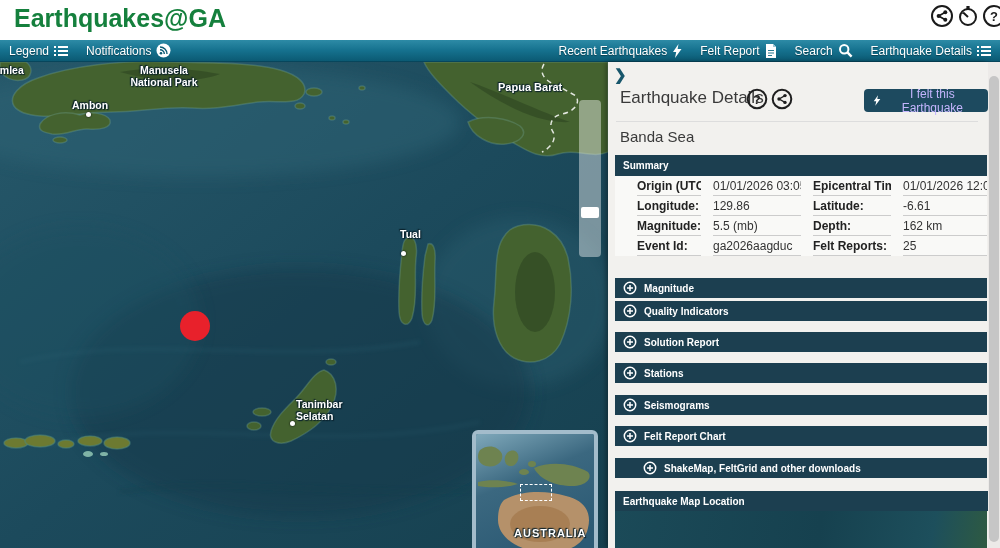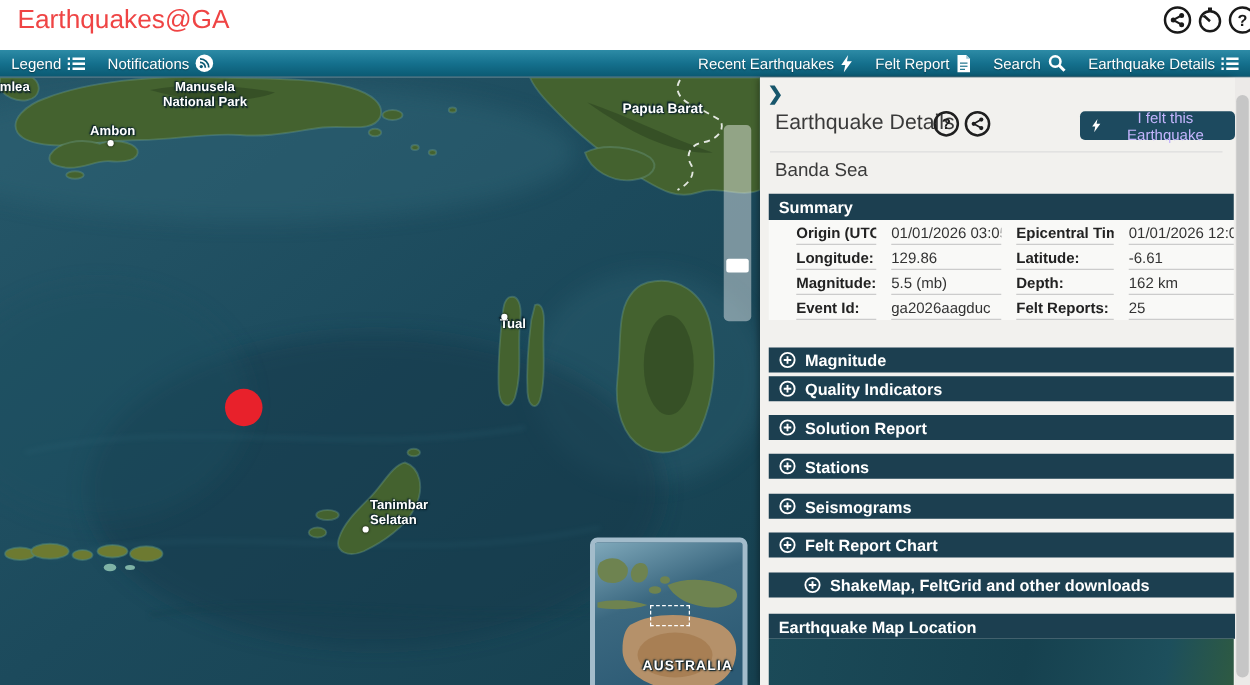--- a/index.html
+++ b/index.html
@@ -1,20 +1,20 @@
 <!DOCTYPE html>
 <html><head>
 <meta charset="utf-8">
 <style>
   * { margin:0; padding:0; box-sizing:border-box; }
   html,body { width:1000px; height:548px; overflow:hidden; background:#fff;
     font-family:"Liberation Sans", sans-serif; }
   
   #hdr { position:relative; height:40px; background:#fff; }
-  #hdr h1 { position:absolute; left:14px; top:4px; font-size:21px; font-weight:normal; color:#ef4444; }
+  #hdr h1 { position:absolute; left:14px; top:4px; font-size:25px; font-weight:bold; color:#15803d; }
   .hdr-icons { position:absolute; left:930px; top:4px; display:flex; gap:2px; }
   .hdr-icons svg { display:block; }
   
   #nav { position:relative; height:22px;
     background:linear-gradient(180deg,#2d8ba6 0%,#15718e 50%,#0b5a73 100%);
     border-bottom:1px solid #07465c; display:flex; align-items:center;
     color:#fff; font-size:12px; }
   .nav-item { display:flex; align-items:center; gap:5px; padding:0 9px; height:22px;
     cursor:pointer; text-shadow:0 1px 1px rgba(0,0,0,.4); white-space:nowrap; }
   #nav .spacer { flex:1; }
@@ -45,21 +45,21 @@
   #collapse { position:absolute; left:6px; top:4px; color:#17566b; font-size:15px;
     font-weight:bold; cursor:pointer; }
   #panel-title { position:absolute; left:12px; top:26px; font-size:17px; color:#3a3a3a; }
   .circle-ic { position:absolute; top:26px; cursor:pointer; }
   #felt-btn { position:absolute; left:256px; top:27px; height:23px; padding:0 9px;
     background:#1d4a5f; color:#c4b5fd; border:none; border-radius:4px; font-size:12px;
     display:flex; align-items:center; gap:5px; cursor:pointer;
     font-family:"Liberation Sans", sans-serif; }
   #panel-div { position:absolute; left:8px; right:10px; top:59px; border-top:1px solid #ddd; }
   #place-name { position:absolute; left:12px; top:66px; font-size:15px; color:#3a3a3a; }
-  .dark-bar { background:#1c3f50; color:#fff; font-weight:bold; font-size:13px;
+  .dark-bar { background:#1c3f50; color:#fff; font-weight:bold; font-size:10px;
     display:flex; align-items:center; padding-left:8px; }
   #summary { position:absolute; left:7px; top:93px; width:372px; }
   #summary .dark-bar { height:21px; }
   #summary-grid { display:grid; grid-template-columns:76px 100px 90px 1fr;
     background:rgba(255,255,255,.55); padding-left:10px; }
   #summary-grid span { height:20px; line-height:20px; border-bottom:1px solid #ccc;
     overflow:hidden; white-space:nowrap;margin-left:12px; }
   #summary-grid .lbl { font-weight:bold; color:#222; }
   .accordion { position:absolute; left:7px; width:372px; height:20px; gap:7px; cursor:pointer; }
   .accordion svg { flex:0 0 auto; }
@@ -218,21 +218,21 @@
       </g>
       <path d="M544,2 C538,12 546,20 560,25 L576,34 C581,42 573,50 562,52 C552,54 548,62 553,70 C557,78 550,86 542,90" fill="none" stroke="#fff" stroke-width="1.5" stroke-dasharray="5 4" opacity="0.85"></path>
     </svg>
 
     <div class="map-label" style="left:-6px;top:2px;">amlea</div>
     <div class="map-label" style="left:108px;top:2px;width:112px;text-align:center;">Manusela
 National Park</div>
     <div class="map-label" style="left:72px;top:37px;">Ambon</div>
     <div class="map-dot" style="left:86px;top:50px;"></div>
     <div class="map-label" style="left:498px;top:19px;font-size:11px;">Papua Barat</div>
-    <div class="map-label" style="left:400px;top:191px;">Tual</div>
+    <div class="map-label" style="left:400px;top:166px;">Tual</div>
     <div class="map-dot" style="left:401px;top:189px;"></div>
     <div class="map-label" style="left:296px;top:336px;">Tanimbar
 Selatan</div>
     <div class="map-dot" style="left:290px;top:359px;"></div>
 
     <div id="quake-marker"></div>
 
     <div id="zoom-slider">
       <div id="zoom-handle"></div>
     </div>

